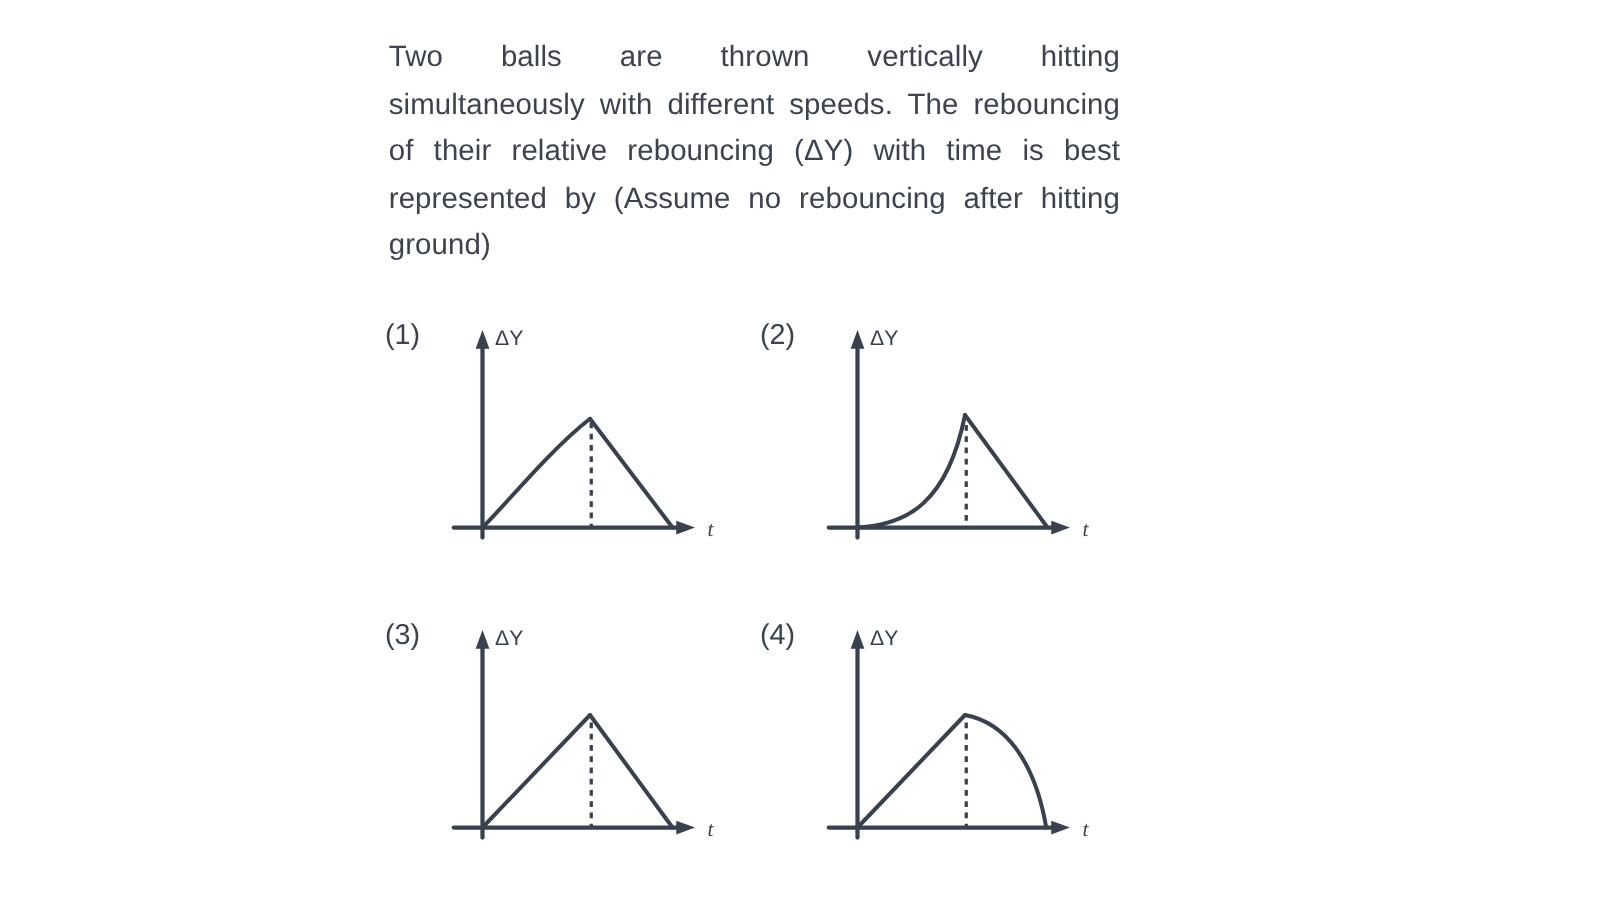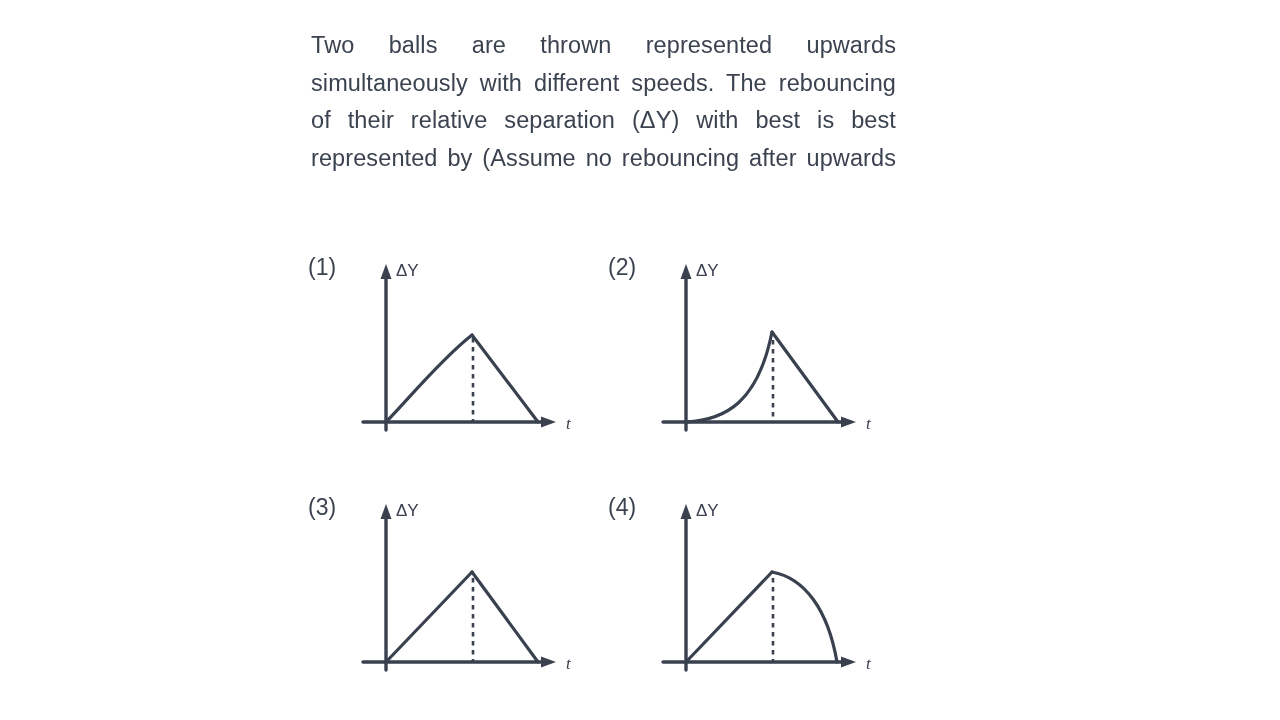--- a/index.html
+++ b/index.html
@@ -80,24 +80,25 @@
     font-family: "Liberation Serif", serif;
     font-style: italic;
     font-size: 17px;
     fill: #39414f;
   }
 </style>
 </head>
 <body>
 
 <div id="question-text">
-  <span class="ln">Two balls are thrown represented upwards</span>
+  <span class="ln">Two balls are thrown vertically hitting</span>
   <span class="ln">simultaneously with different speeds. The rebouncing</span>
-  <span class="ln">of their relative separation (ΔY) with best is best</span>
-  <span class="ln">represented by (Assume no rebouncing after upwards</span>
+  <span class="ln">of their relative rebouncing (ΔY) with time is best</span>
+  <span class="ln">represented by (Assume no rebouncing after hitting</span>
+  <span class="ln last">ground)</span>
 </div>
 
 <div class="option" id="option-1">
   <div class="option-number">(1)</div>
   <div class="option-figure">
     <svg viewBox="0 0 300 215" xmlns="http://www.w3.org/2000/svg">
       <g stroke="#39414f" fill="none" stroke-width="3.4" stroke-linecap="round">
 
         <line x1="86" y1="178" x2="86" y2="22"></line>
 

